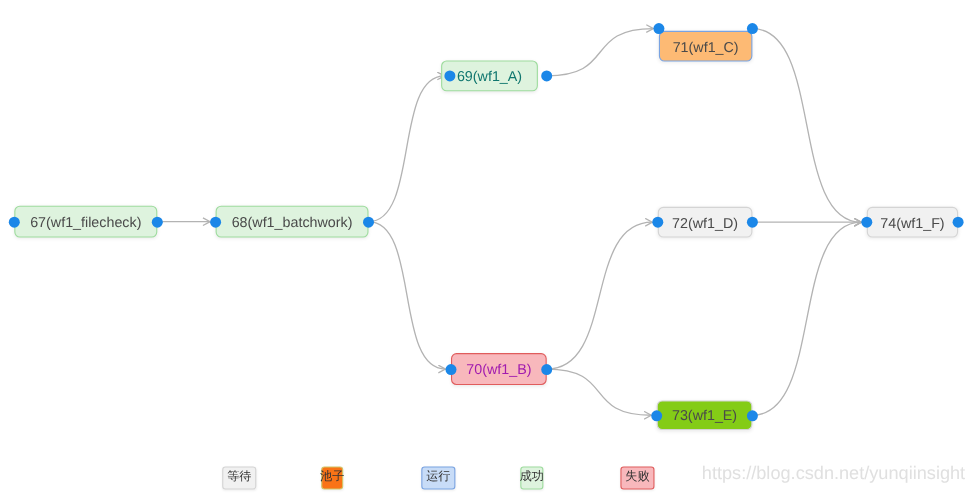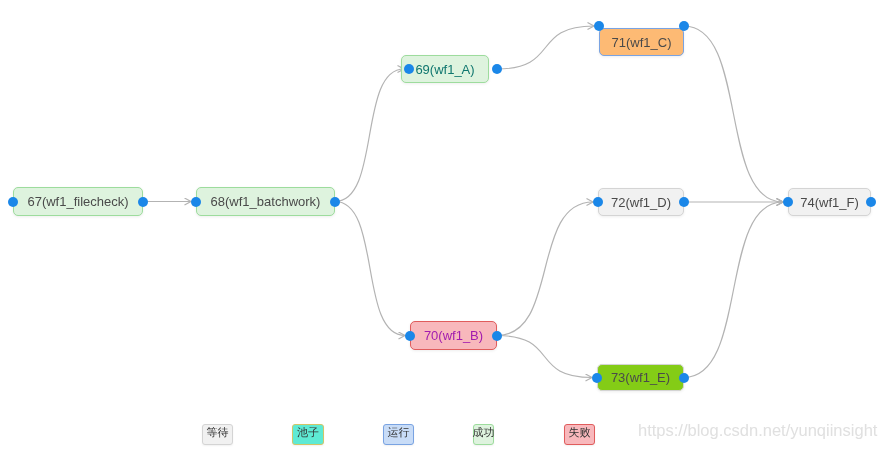--- a/index.html
+++ b/index.html
@@ -124,21 +124,21 @@
       <div class="node" style="left: 788px; top: 188px; width: 83px; height: 28px; background: rgb(241, 241, 241); border-color: rgb(212, 212, 212); color: rgb(74, 74, 74);">
         <span>74(wf1_F)</span>
       </div>
       <div class="port" style="left: 783px; top: 197px; background: rgb(27, 135, 232);"></div>
       <div class="port" style="left: 866px; top: 197px; background: rgb(27, 135, 232);"></div>
     </div>
   <div id="legend">
       <div class="legend-item" style="left: 202px; top: 424px; width: 31px; background: rgb(241, 241, 241); border-color: rgb(212, 212, 212);">
         <span>等待</span>
       </div>
-      <div class="legend-item" style="left: 292px; top: 424px; width: 32px; background: #5eead4; border-color: rgb(210, 197, 103);">
+      <div class="legend-item" style="left: 292px; top: 424px; width: 20px; background: #f97316; border-color: rgb(210, 197, 103);">
         <span>池子</span>
       </div>
       <div class="legend-item" style="left: 383px; top: 424px; width: 31px; background: rgb(200, 220, 247); border-color: rgb(121, 163, 226);">
         <span>运行</span>
       </div>
       <div class="legend-item" style="left: 473px; top: 424px; width: 21px; background: rgb(222, 243, 222); border-color: rgb(157, 220, 157);">
         <span>成功</span>
       </div>
       <div class="legend-item" style="left: 564px; top: 424px; width: 31px; background: rgb(248, 184, 188); border-color: rgb(224, 92, 92);">
         <span>失败</span>

